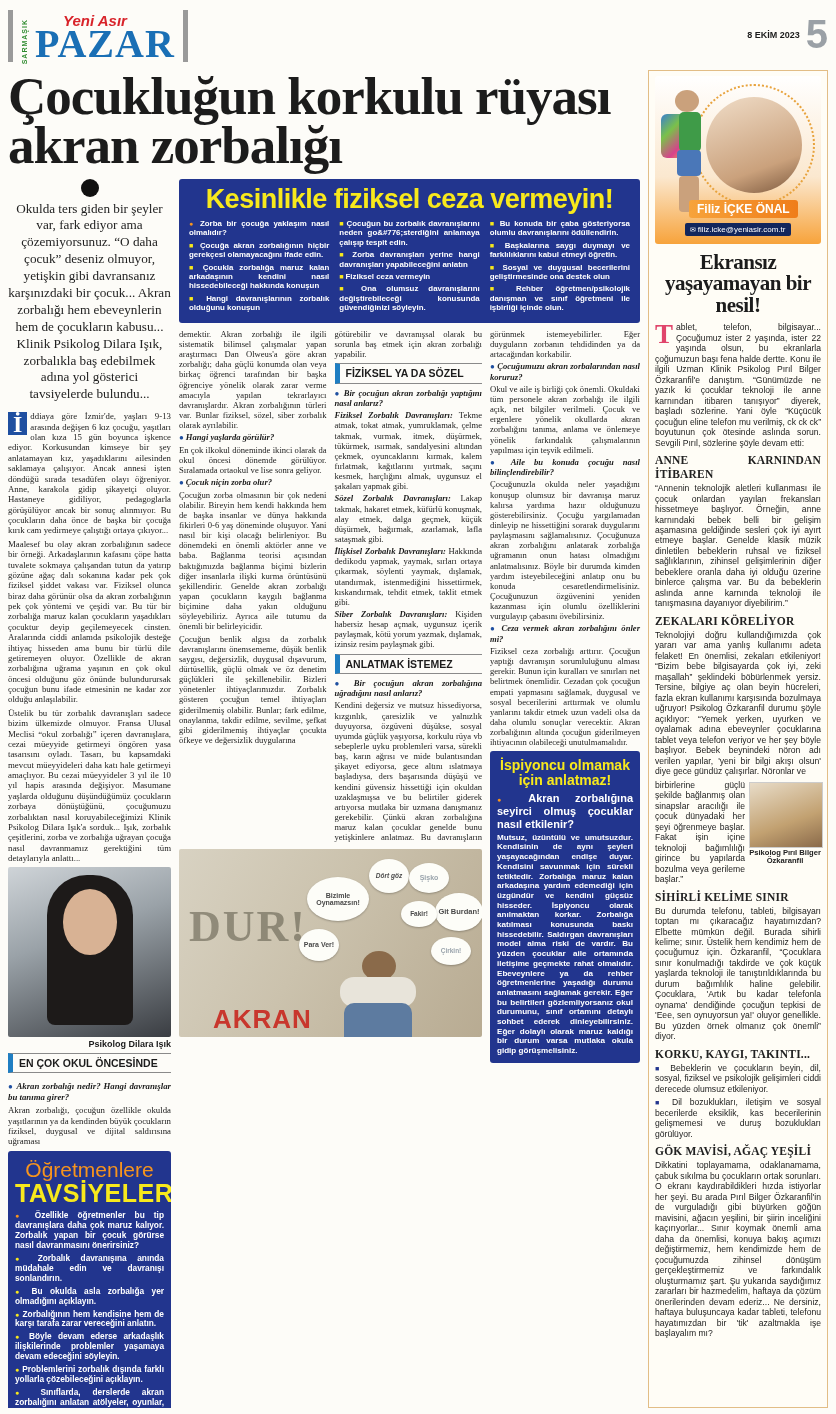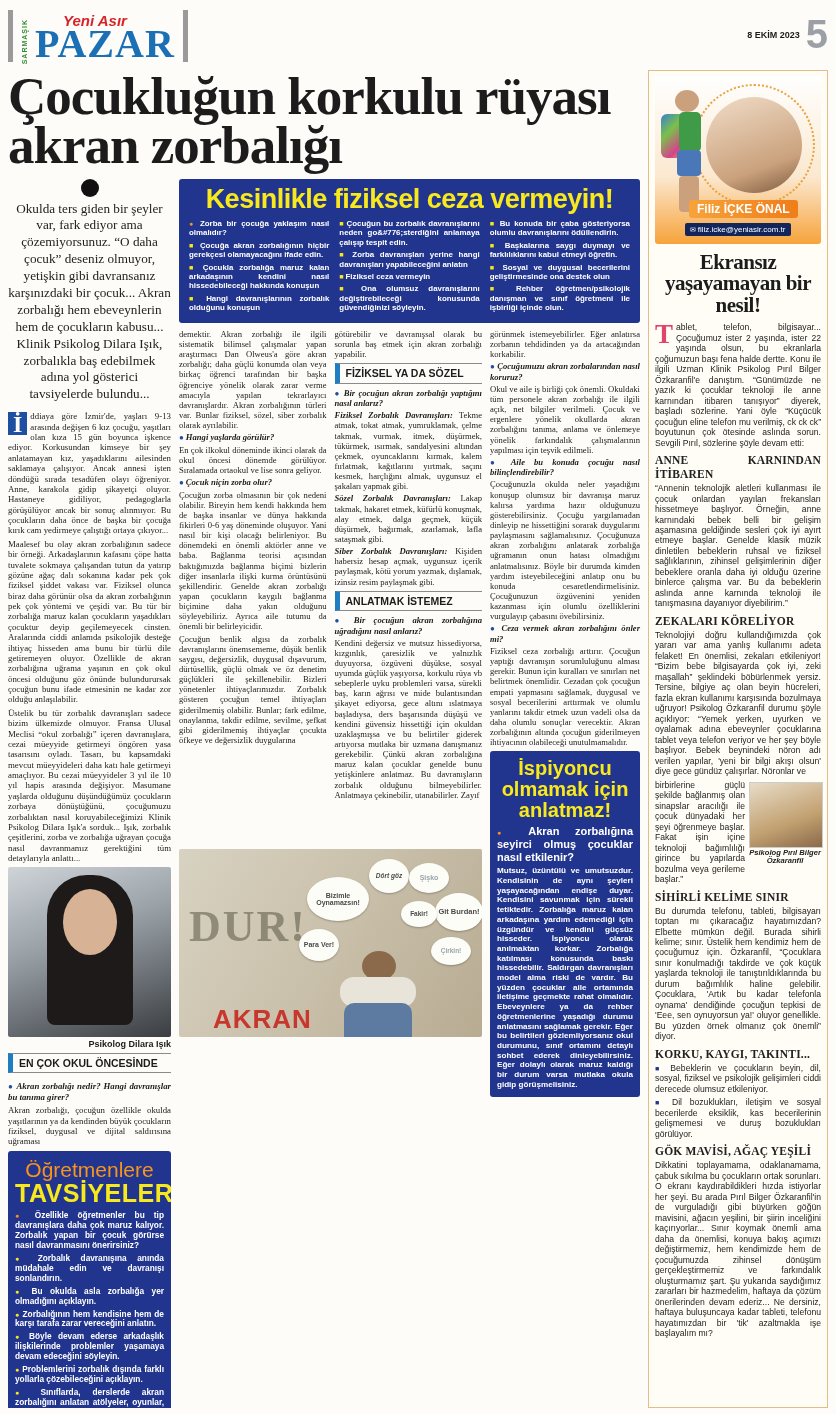--- a/index.html
+++ b/index.html
@@ -81,21 +81,21 @@
   .photo-dur{height:188px;margin-top:5px;border-radius:2px;position:relative;overflow:hidden;background:linear-gradient(120deg,#d8d2c2 0%,#cbc2ad 45%,#b8ab92 100%);}
   .durtxt{position:absolute;left:10px;top:52px;font-family:"Liberation Serif",serif;font-weight:bold;font-size:44px;color:rgba(90,85,70,.55);letter-spacing:2px;}
   .akran{position:absolute;left:34px;bottom:2px;font-family:"Liberation Sans",sans-serif;font-weight:bold;font-size:26px;color:#c8372d;letter-spacing:1px;}
   .bubble{position:absolute;background:#fdfdf8;border-radius:50%;box-shadow:0 1px 2px rgba(0,0,0,.25);display:flex;align-items:center;justify-content:center;text-align:center;font-family:"Liberation Sans",sans-serif;font-weight:bold;color:#4a4a4a;padding:2px;}
   .boy{position:absolute;right:62px;bottom:-6px;width:86px;height:92px;}
   .boy .bhead{position:absolute;left:28px;top:0;width:34px;height:30px;border-radius:50%;background:#8a6a4a;}
   .boy .barms{position:absolute;left:6px;top:26px;width:76px;height:30px;border-radius:14px;background:#e8e4da;}
   .boy .blegs{position:absolute;left:10px;top:52px;width:68px;height:40px;border-radius:10px 10px 0 0;background:#5d7ba0;}
 
   .ispbox{background:#22358e;border-radius:3px;color:#fff;font-family:"Liberation Sans",sans-serif;padding:7px 7px;margin-top:4px;}
-  .isp-title{color:#f8e91c;font-weight:bold;font-size:20px;text-align:center;line-height:1.05;margin-bottom:4px;}
+  .isp-title{color:#f8e91c;font-weight:bold;font-size:14px;text-align:center;line-height:1.05;margin-bottom:4px;}
   .isp-q{font-size:11px;font-weight:bold;margin-bottom:2px;}
   .isp-q::before{content:"● ";color:#f7941d;font-size:7px;}
   .isp-body{font-size:8.1px;font-weight:bold;line-height:1.2;text-align:justify;}
 
   
   .sidebar{width:188px;box-sizing:border-box;border:1px solid #e2bd86;background:#fffdf6;padding:5px 6px;overflow:hidden;font-family:"Liberation Sans",sans-serif;}
   .author-card{position:relative;height:168px;background:linear-gradient(180deg,#ffffff 0%,#fbe8cf 60%,#f7a33b 100%);border-radius:3px;overflow:hidden;}
   .ring{position:absolute;right:6px;top:8px;width:118px;height:118px;border-radius:50%;border:2px dotted #e8a33d;display:flex;align-items:center;justify-content:center;}
   .ring .aface{width:96px;height:96px;border-radius:50%;background:linear-gradient(160deg,#f0ddc8 0%,#caa17c 70%,#7a573c 100%);}
   .kid{position:absolute;left:4px;top:14px;width:52px;height:132px;}
@@ -106,21 +106,21 @@
   .kid .klegs{position:absolute;left:20px;top:86px;width:20px;height:36px;background:#caa17c;border-radius:4px;}
   .author-name{position:absolute;left:34px;bottom:26px;background:linear-gradient(90deg,#f7a33b,#ef7d1a);color:#fff;font-weight:bold;font-size:12px;padding:2px 8px;border-radius:3px;}
   .author-mail{position:absolute;left:30px;bottom:8px;background:#13265c;color:#fff;font-size:8px;padding:2px 5px;border-radius:2px;}
   .author-mail::before{content:"✉ ";font-size:7px;}
   .sb-headline{font-family:"Liberation Serif",serif;font-weight:bold;font-size:21px;text-align:center;line-height:1.02;margin:8px 0 6px 0;letter-spacing:-.5px;}
   .sb-body{font-size:8.6px;line-height:1.22;text-align:justify;color:#222;}
   .sb-body p{margin:0 0 3px 0;}
   .sb-lead::first-letter{float:left;font-family:"Liberation Serif",serif;font-size:27px;line-height:.85;font-weight:bold;color:#e0456b;margin:1px 3px 0 0;}
   .sb-h{font-family:"Liberation Serif",serif;font-weight:bold;font-size:11.5px;margin:5px 0 2px 0;letter-spacing:.2px;}
   .sb-bullet::before{content:"■ ";color:#22358e;font-size:7px;}
-  .sb-photo{float:right;width:72px;margin:2px 0 2px 4px;font-style:italic;}
+  .sb-photo{float:right;width:72px;margin:2px 0 2px 4px;}
   .sb-photo .pimg{width:72px;height:64px;background:linear-gradient(160deg,#e8dcc8 0%,#c2a171 60%,#8a6a4a 100%);border:1px solid #ccc;}
   .sb-photo .pcap{font-weight:bold;font-size:7.6px;text-align:center;line-height:1.1;margin-top:1px;}
 </style>
 </head>
 <body>
 
 <div class="page">
 
   <div class="hdr">
     <div class="hdr-center">
@@ -212,20 +212,21 @@
                   <p><span class="q">Çocuk niçin zorba olur?</span></p>
                   <p>Çocuğun zorba olmasının bir çok nedeni olabilir. Bireyin hem kendi hakkında hem de başka insanlar ve dünya hakkında fikirleri 0-6 yaş döneminde oluşuyor. Yani nasıl bir kişi olacağı belirleniyor. Bu dönemdeki en önemli aktörler anne ve baba. Bağlanma teorisi açısından baktığımızda bağlanma biçimi bizlerin diğer insanlarla ilişki kurma örüntüsünü şekillendirir. Genelde akran zorbalığı yapan çocukların kaygılı bağlanma biçimine daha yakın olduğunu söyleyebiliriz. Ayrıca aile tutumu da önemli bir belirleyicidir.</p>
                   <p>Çocuğun benlik algısı da zorbalık davranışlarını önemsememe, düşük benlik saygısı, değersizlik, duygusal dışavurum, dürtüsellik, güçlü olmak ve öz denetim güçlükleri ile şekillenebilir. Bizleri yönetenler ihtiyaçlarımızdır. Zorbalık gösteren çocuğun temel ihtiyaçları giderilmemiş olabilir. Bunlar; fark edilme, onaylanma, takdir edilme, sevilme, şefkat gibi giderilmemiş ihtiyaçlar çocukta öfkeye ve değersizlik duygularına</p>
                 </div>
                 <div class="tcol">
                   <p>götürebilir ve davranışsal olarak bu sorunla baş etmek için akran zorbalığı yapabilir.</p>
                   <div class="subhead">FİZİKSEL YA DA SÖZEL</div>
                   <p><span class="q">Bir çocuğun akran zorbalığı yaptığını nasıl anlarız?</span></p>
                   <p><i><b>Fiziksel Zorbalık Davranışları:</b></i> <span>Tekme atmak, tokat atmak, yumruklamak, çelme takmak, vurmak, itmek, düşürmek, tükürmek, ısırmak, sandalyesini altından çekmek, oyuncaklarını kırmak, kalem fırlatmak, kağıtlarını yırtmak, saçını kesmek, harçlığını almak, uygunsuz el şakaları yapmak gibi.</span></p>
                   <p><i><b>Sözel Zorbalık Davranışları:</b></i> <span>Lakap takmak, hakaret etmek, küfürlü konuşmak, alay etmek, dalga geçmek, küçük düşürmek, bağırmak, azarlamak, lafla sataşmak gibi.</span></p>
+                  <p><i><b>İlişkisel Zorbalık Davranışları:</b></i> <span>Hakkında dedikodu yapmak, yaymak, sırları ortaya çıkarmak, söylenti yaymak, dışlamak, utandırmak, istenmediğini hissettirmek, kıskandırmak, tehdit etmek, taklit etmek gibi.</span></p>
                   <p><i><b>Siber Zorbalık Davranışları:</b></i> <span>Kişiden habersiz hesap açmak, uygunsuz içerik paylaşmak, kötü yorum yazmak, dışlamak, izinsiz resim paylaşmak gibi.</span></p>
                   <div class="subhead">ANLATMAK İSTEMEZ</div>
                   <p><span class="q">Bir çocuğun akran zorbalığına uğradığını nasıl anlarız?</span></p>
                   <p>Kendini değersiz ve mutsuz hissediyorsa, kızgınlık, çaresizlik ve yalnızlık duyuyorsa, özgüveni düşükse, sosyal uyumda güçlük yaşıyorsa, korkulu rüya vb sebeplerle uyku problemleri varsa, sürekli baş, karın ağrısı ve mide bulantısından şikayet ediyorsa, gece altını ıslatmaya başladıysa, ders başarısında düşüşü ve kendini güvensiz hissettiği için okuldan uzaklaşmışsa ve bu belirtiler giderek artıyorsa mutlaka bir uzmana danışmanız gerekebilir. Çünkü akran zorbalığına maruz kalan çocuklar genelde bunu yetişkinlere anlatmaz. Bu davranışların zorbalık olduğunu bilmeyebilirler. Anlatmaya çekinebilir, utanabilirler. Zayıf</p>
                 </div>
               </div>
               <div class="photo-dur">
                 <div class="durtxt">DUR!</div>
                 <div class="bubble" style="left:128px;top:28px;width:58px;height:40px;font-size:7px;">Bizimle Oynamazsın!</div>
                 <div class="bubble" style="left:190px;top:10px;width:36px;height:30px;font-size:6.5px;font-style:italic;">Dört göz</div>
@@ -237,21 +238,21 @@
                 <div class="boy">
                   <div class="bhead"></div>
                     <div class="barms"></div>
                     <div class="blegs"></div>
                 </div>
                 <div class="akran">AKRAN</div>
               </div>
             </div>
 
             <div class="tcol3">
-              <p>görünmek istemeyebilirler. Eğer anlatırsa zorbanın tehdidinden ya da artacağından korkabilir.</p>
+              <p>görünmek istemeyebilirler. Eğer duyguların zorbanın tehdidinden ya da artacağından korkabilir.</p>
               <p><span class="q">Çocuğumuzu akran zorbalarından nasıl koruruz?</span></p>
               <p>Okul ve aile iş birliği çok önemli. Okuldaki tüm personele akran zorbalığı ile ilgili açık, net bilgiler verilmeli. Çocuk ve ergenlere yönelik okullarda akran zorbalığını tanıma, anlama ve önlemeye yönelik farkındalık çalışmalarının yapılması için teşvik edilmeli.</p>
               <p><span class="q">Aile bu konuda çocuğu nasıl bilinçlendirebilir?</span></p>
               <p>Çocuğunuzla okulda neler yaşadığını konuşup olumsuz bir davranışa maruz kalırsa yardıma hazır olduğunuzu gösterebilirsiniz. Çocuğu yargılamadan dinleyip ne hissettiğini sorarak duygularını paylaşmasını sağlamalısınız. Çocuğunuza akran zorbalığını anlatarak zorbalığa uğramanın onun hatası olmadığını anlatmalısınız. Böyle bir durumda kimden yardım isteyebileceğini anlatıp onu bu konuda cesaretlendirmelisiniz. Çocuğunuzun özgüvenini yeniden kazanması için olumlu özelliklerini vurgulayıp çabasını övebilirsiniz.</p>
               <p><span class="q">Ceza vermek akran zorbalığını önler mi?</span></p>
               <p>Fiziksel ceza zorbalığı arttırır. Çocuğun yaptığı davranışın sorumluluğunu alması gerekir. Bunun için kuralları ve sınırları net belirtmek önemlidir. Cezadan çok çocuğun empati yapmasını sağlamak, duygusal ve sosyal becerilerini arttırmak ve olumlu yanlarını takdir etmek uzun vadeli olsa da daha olumlu sonuçlar verecektir. Akran zorbalığının altında çocuğun giderilmeyen ihtiyacının olabileceği unutulmamalıdır.</p>
               <div class="ispbox">
                 <div class="isp-title">İspiyoncu olmamak için anlatmaz!</div>
                 <div class="isp-q">Akran zorbalığına seyirci olmuş çocuklar nasıl etkilenir?</div>
                 <div class="isp-body">Mutsuz, üzüntülü ve umutsuzdur. Kendisinin de aynı şeyleri yaşayacağından endişe duyar. Kendisini savunmak için sürekli tetiktedir. Zorbalığa maruz kalan arkadaşına yardım edemediği için üzgündür ve kendini güçsüz hisseder. İspiyoncu olarak anılmaktan korkar. Zorbalığa katılması konusunda baskı hissedebilir. Saldırgan davranışları model alma riski de vardır. Bu yüzden çocuklar aile ortamında iletişime geçmekte rahat olmalıdır. Ebeveynlere ya da rehber öğretmenlerine yaşadığı durumu anlatmasını sağlamak gerekir. Eğer bu belirtileri gözlemliyorsanız okul durumunu, sınıf ortamını detaylı sohbet ederek dinleyebilirsiniz. Eğer dolaylı olarak maruz kaldığı bir durum varsa mutlaka okula gidip görüşmelisiniz.</div>

